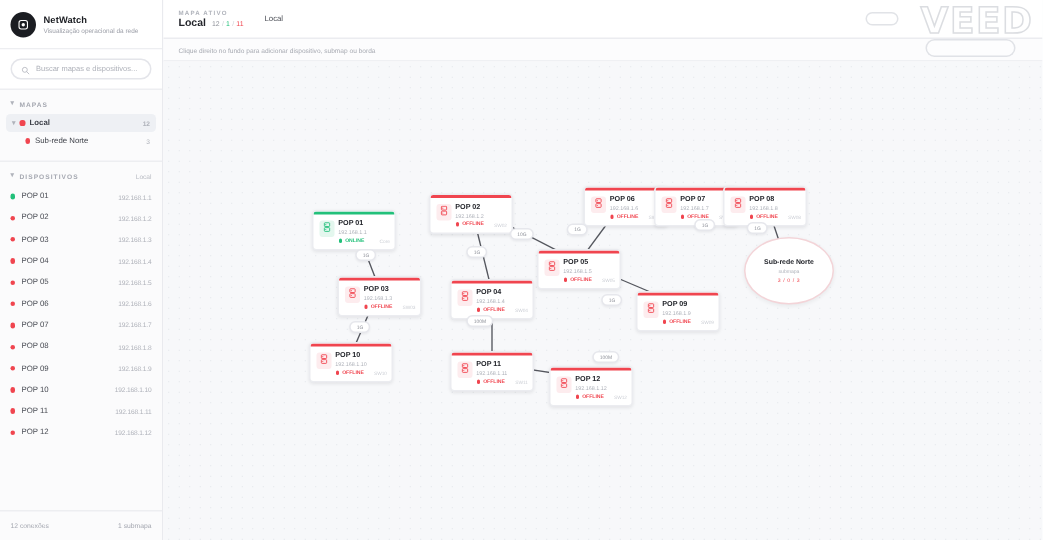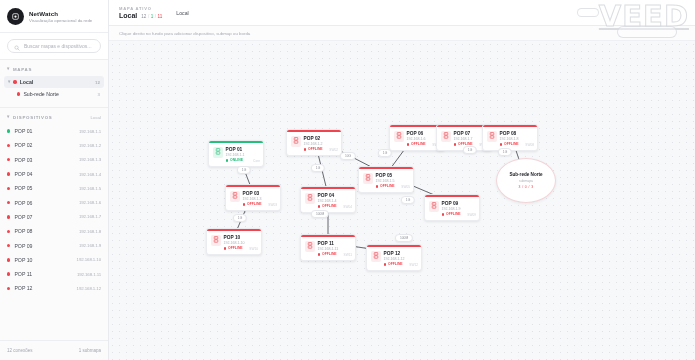--- a/index.html
+++ b/index.html
@@ -161,24 +161,24 @@
     box-shadow: 0 1px 3px rgba(20,22,30,.07);
     display: flex; flex-direction: column; align-items: center; justify-content: center; gap: 2px;
   }
   .submap-title { font-size: 4.6px; font-weight: bold; color: #22242a; }
   .submap-sub { font-size: 3.4px; color: #b0b3bb; }
   .submap-badge { font-size: 3.4px; color: #f0454f; letter-spacing: .4px; }
 
   
   .veed {
     position: absolute; right: 6px; top: 2px;
-    font-size: 29px; font-weight: bold; letter-spacing: 1px;
+    font-size: 24px; font-weight: bold; letter-spacing: 1px;
     color: rgba(255,255,255,.92);
     -webkit-text-stroke: 1px rgba(190,193,200,.55);
-    pointer-events: none; line-height: 1; font-family: "DejaVu Sans", sans-serif; text-decoration: underline;
+    pointer-events: none; line-height: 1; font-family: "DejaVu Sans", sans-serif;
   }
   .veed-chip {
     position: absolute; border: 1px solid rgba(205,208,215,.6);
     border-radius: 6px; background: rgba(255,255,255,.35); pointer-events: none;
   }
 </style>
 </head>
 <body>
 
 <div id="app">

